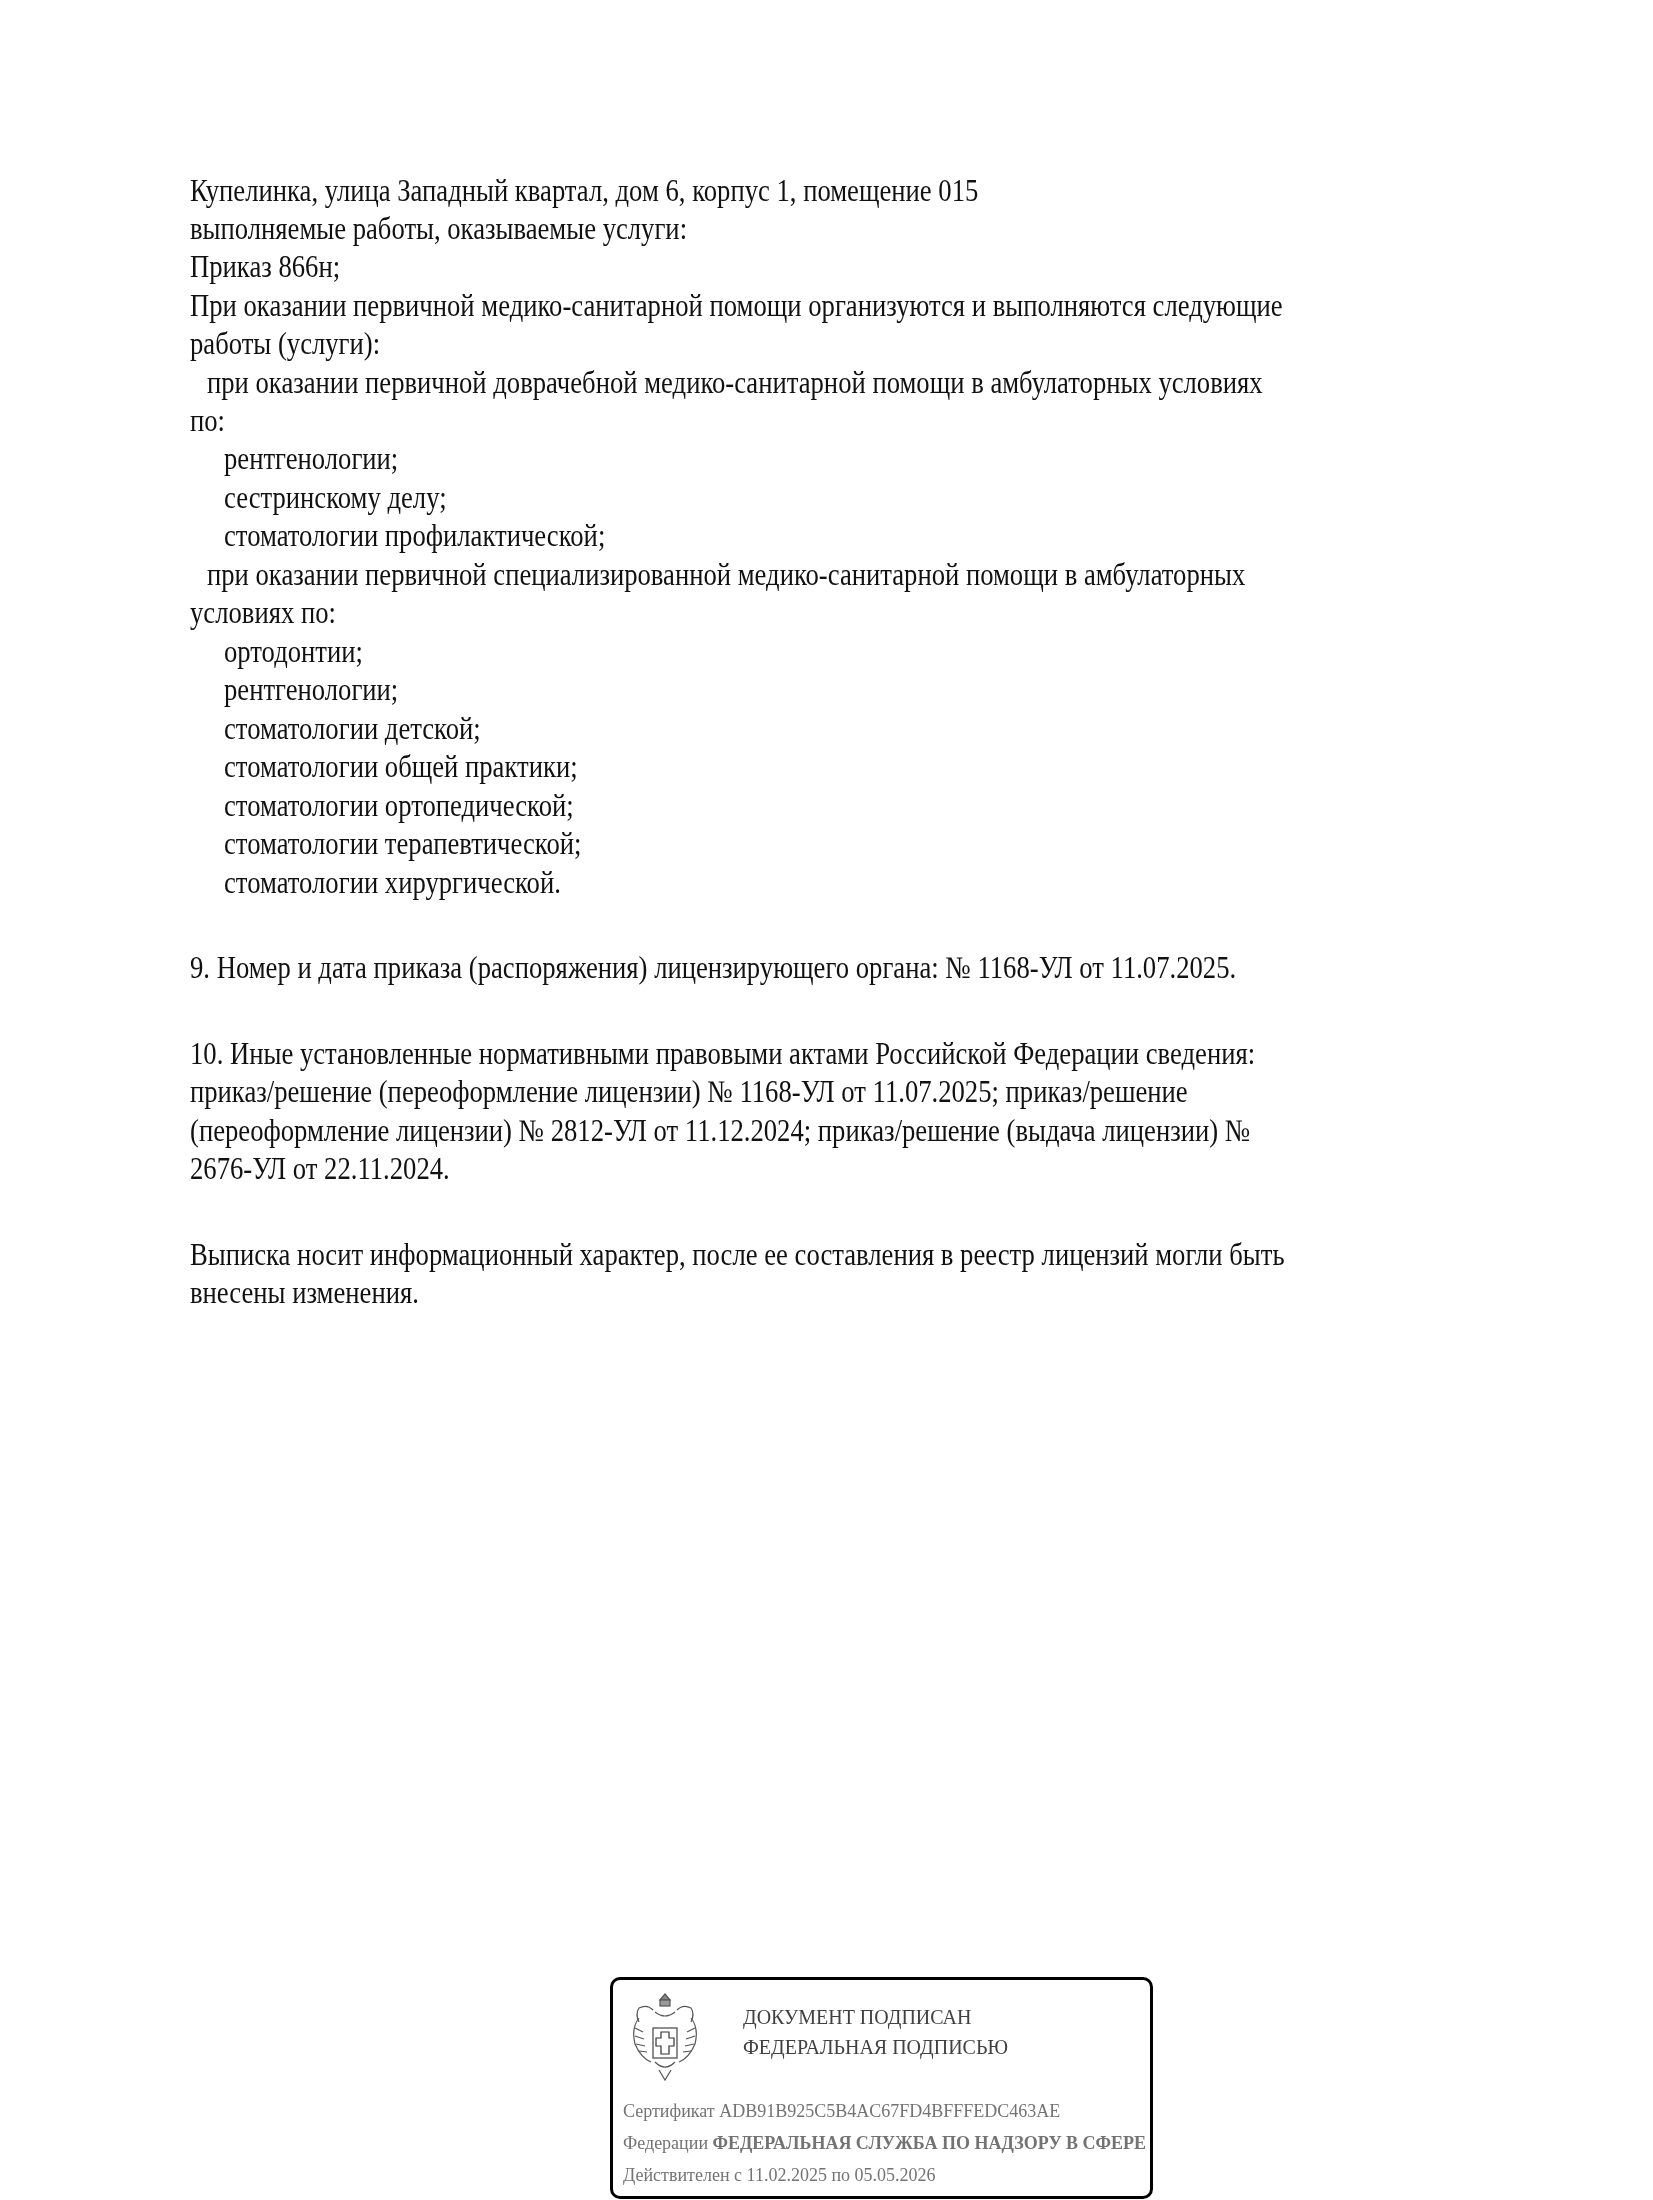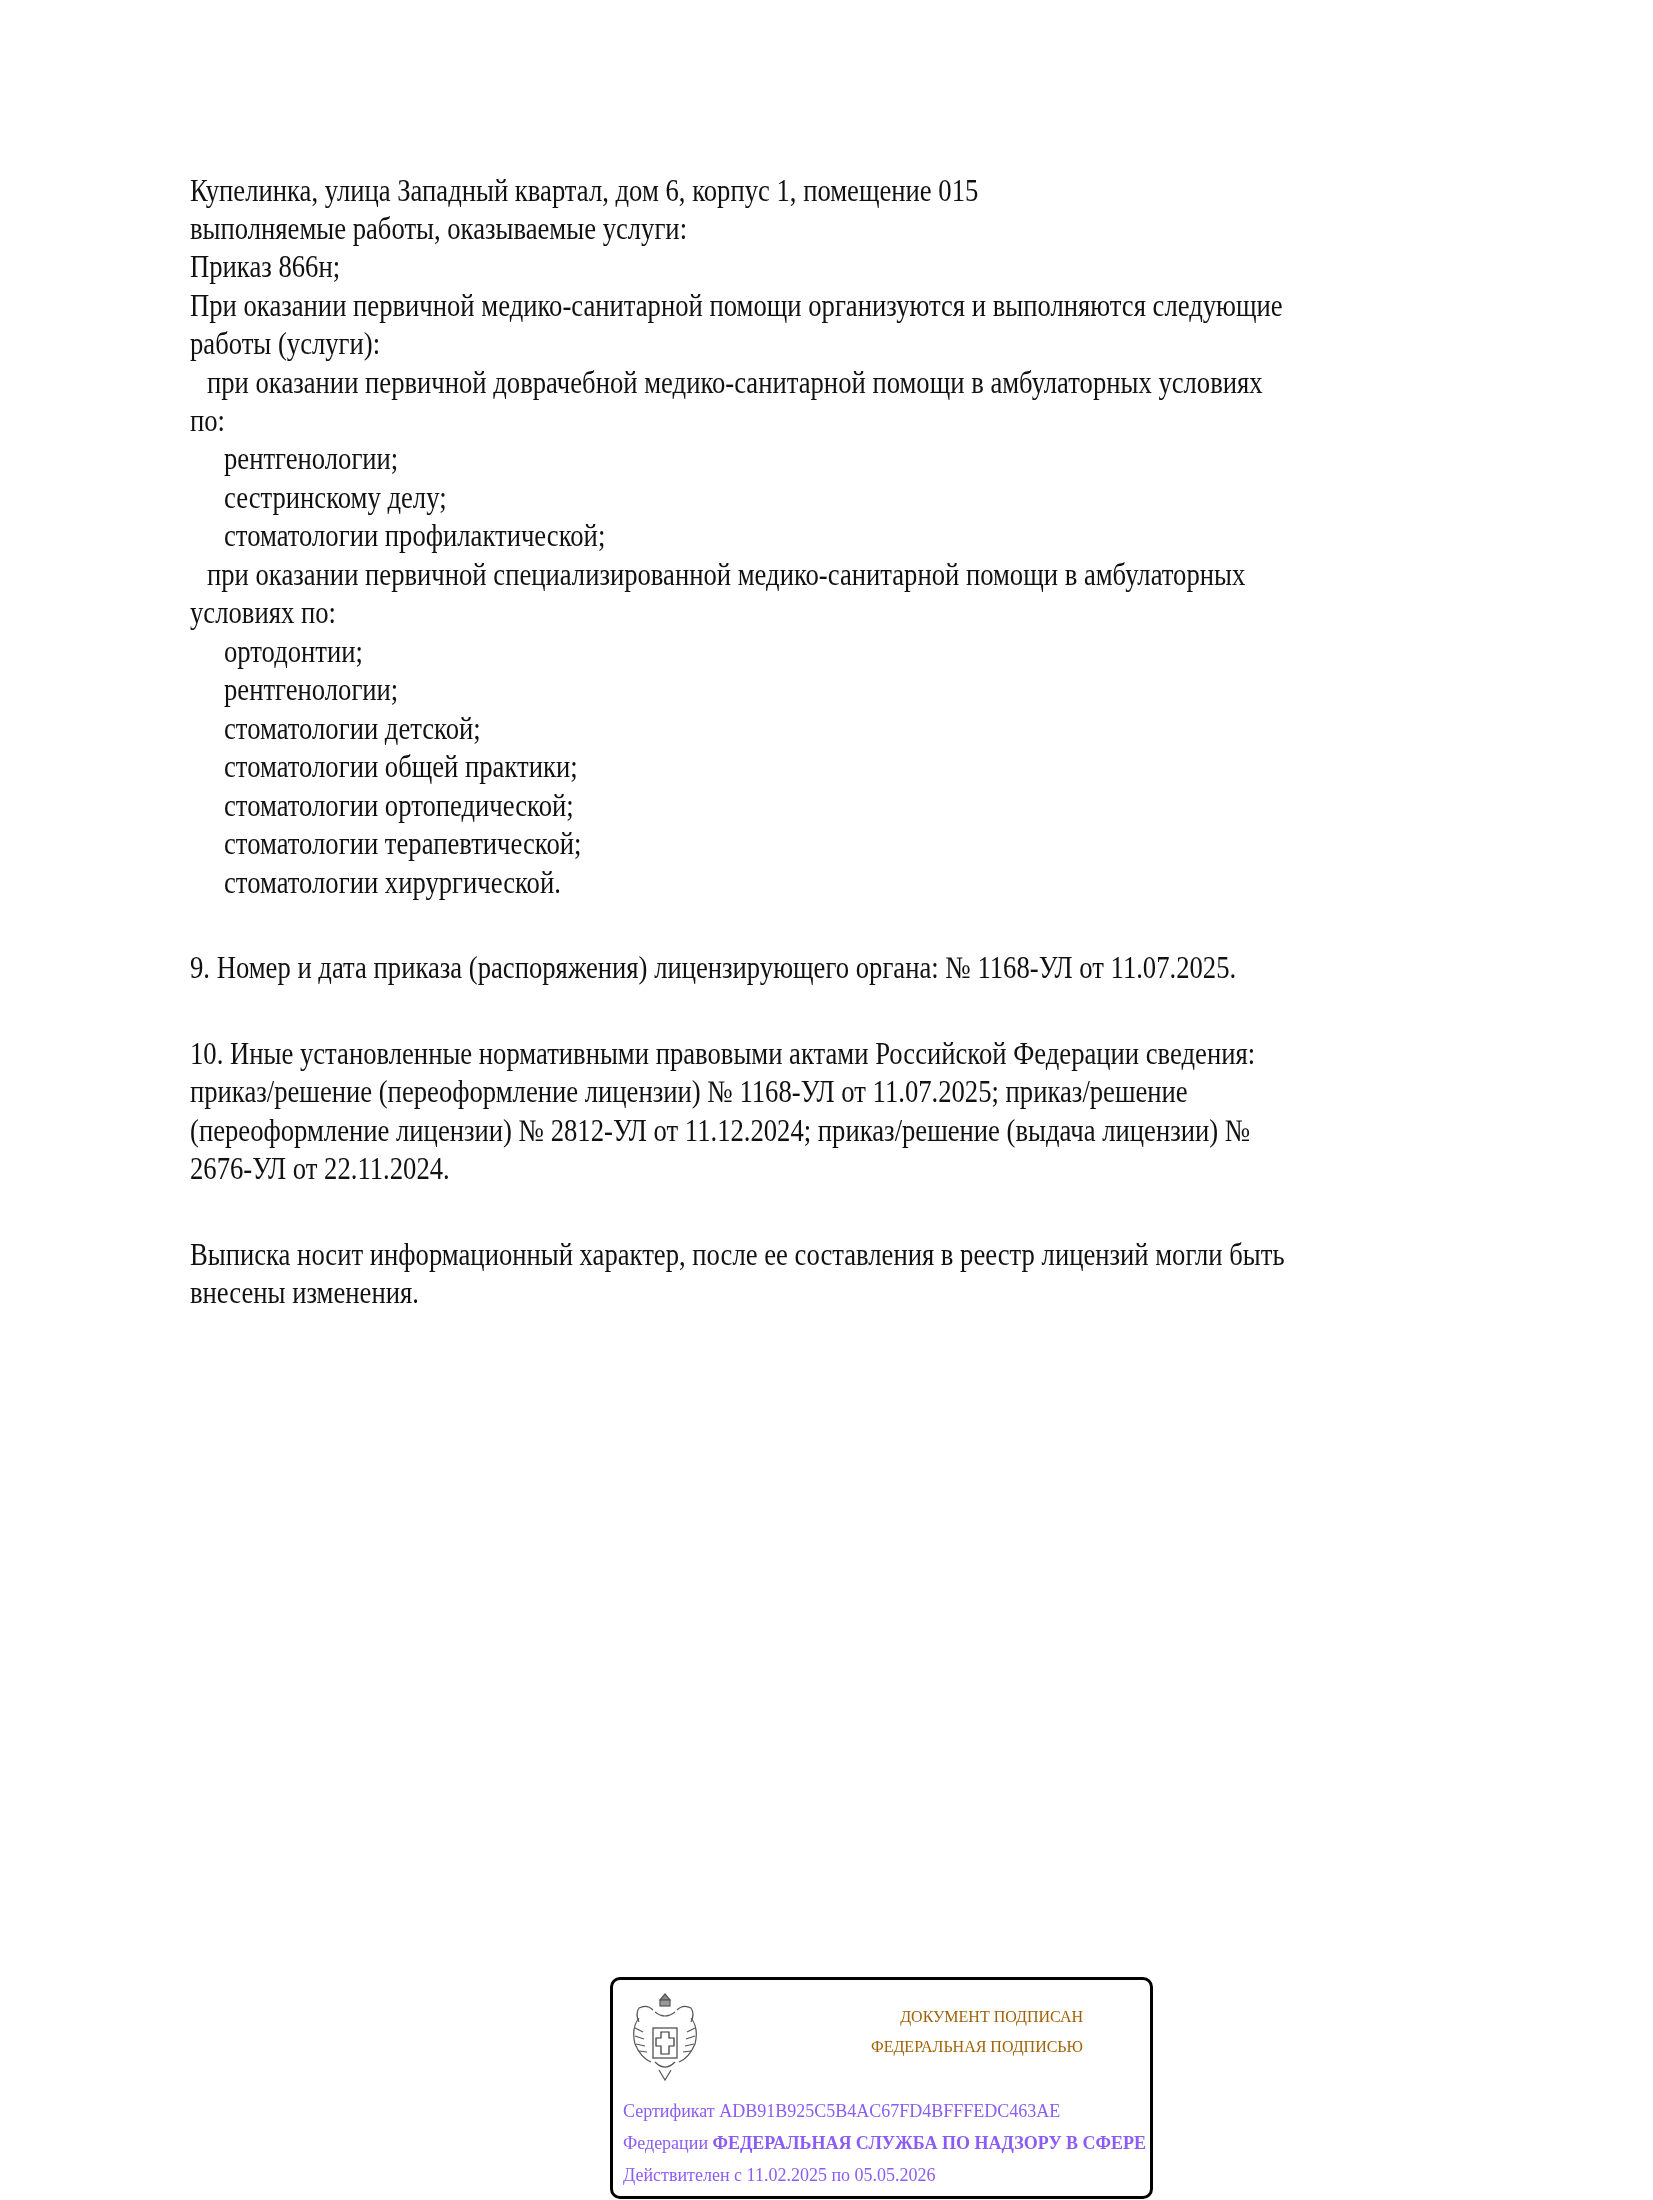--- a/index.html
+++ b/index.html
@@ -24,28 +24,28 @@
     width: 543px; height: 222px;
     border: 3px solid #000;
     border-radius: 10px;
     box-sizing: border-box;
     background: #fff;
     overflow: hidden;
   }
   .emblem { position: absolute; left: 12px; top: 8px; width: 80px; height: 100px; }
   .stamp-title {
     position: absolute; left: 130px; top: 22px; width: 340px;
-    text-align: right;
+    text-align: left;
     font-family: "Liberation Serif", serif;
-    font-size: 16px; line-height: 30px; color: #a16207;
+    font-size: 20px; line-height: 30px; color: #404040;
   }
   .stamp-row {
     position: absolute; left: 10px;
     font-family: "Liberation Serif", serif;
-    font-size: 18px; line-height: 22px; color: #8b5cf6;
+    font-size: 18px; line-height: 22px; color: #737373;
     white-space: nowrap;
   }
   .stamp-row b { font-weight: bold; }
 </style>
 </head>
 <body>
 
 <div class="page">
 
   <div class="line" style="top:145px">Купелинка, улица Западный квартал, дом 6, корпус 1, помещение 015</div>

